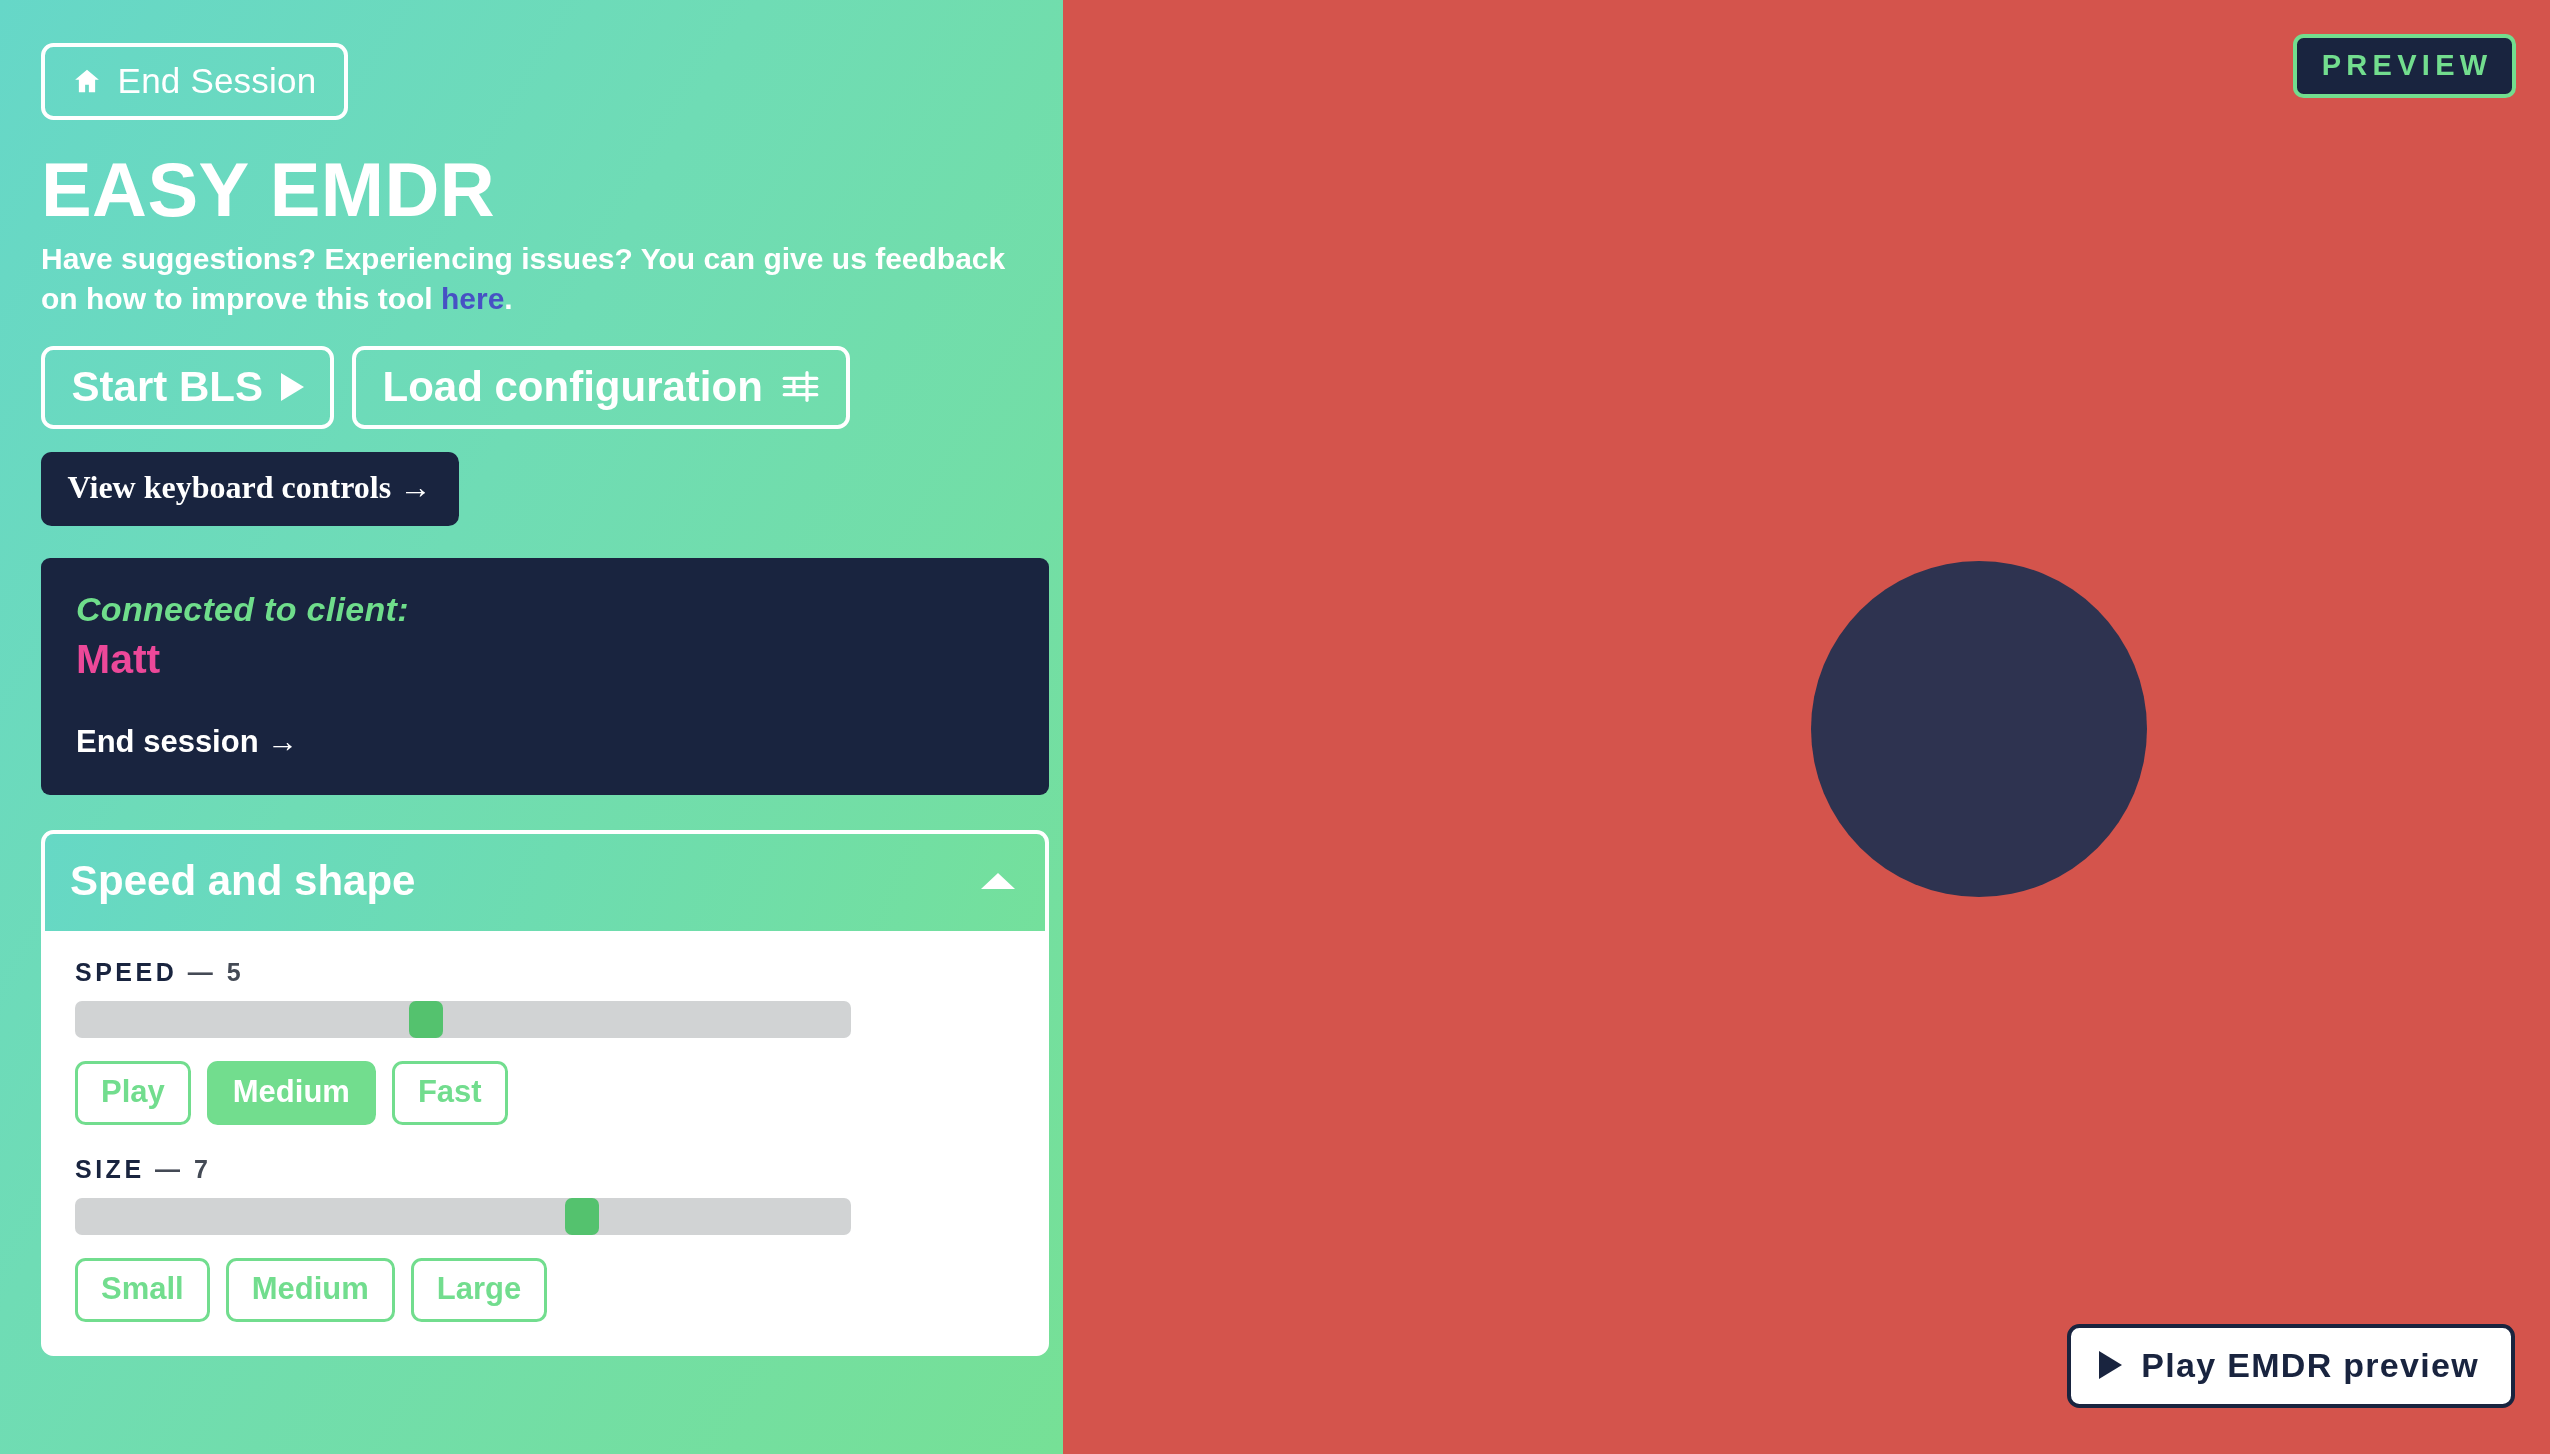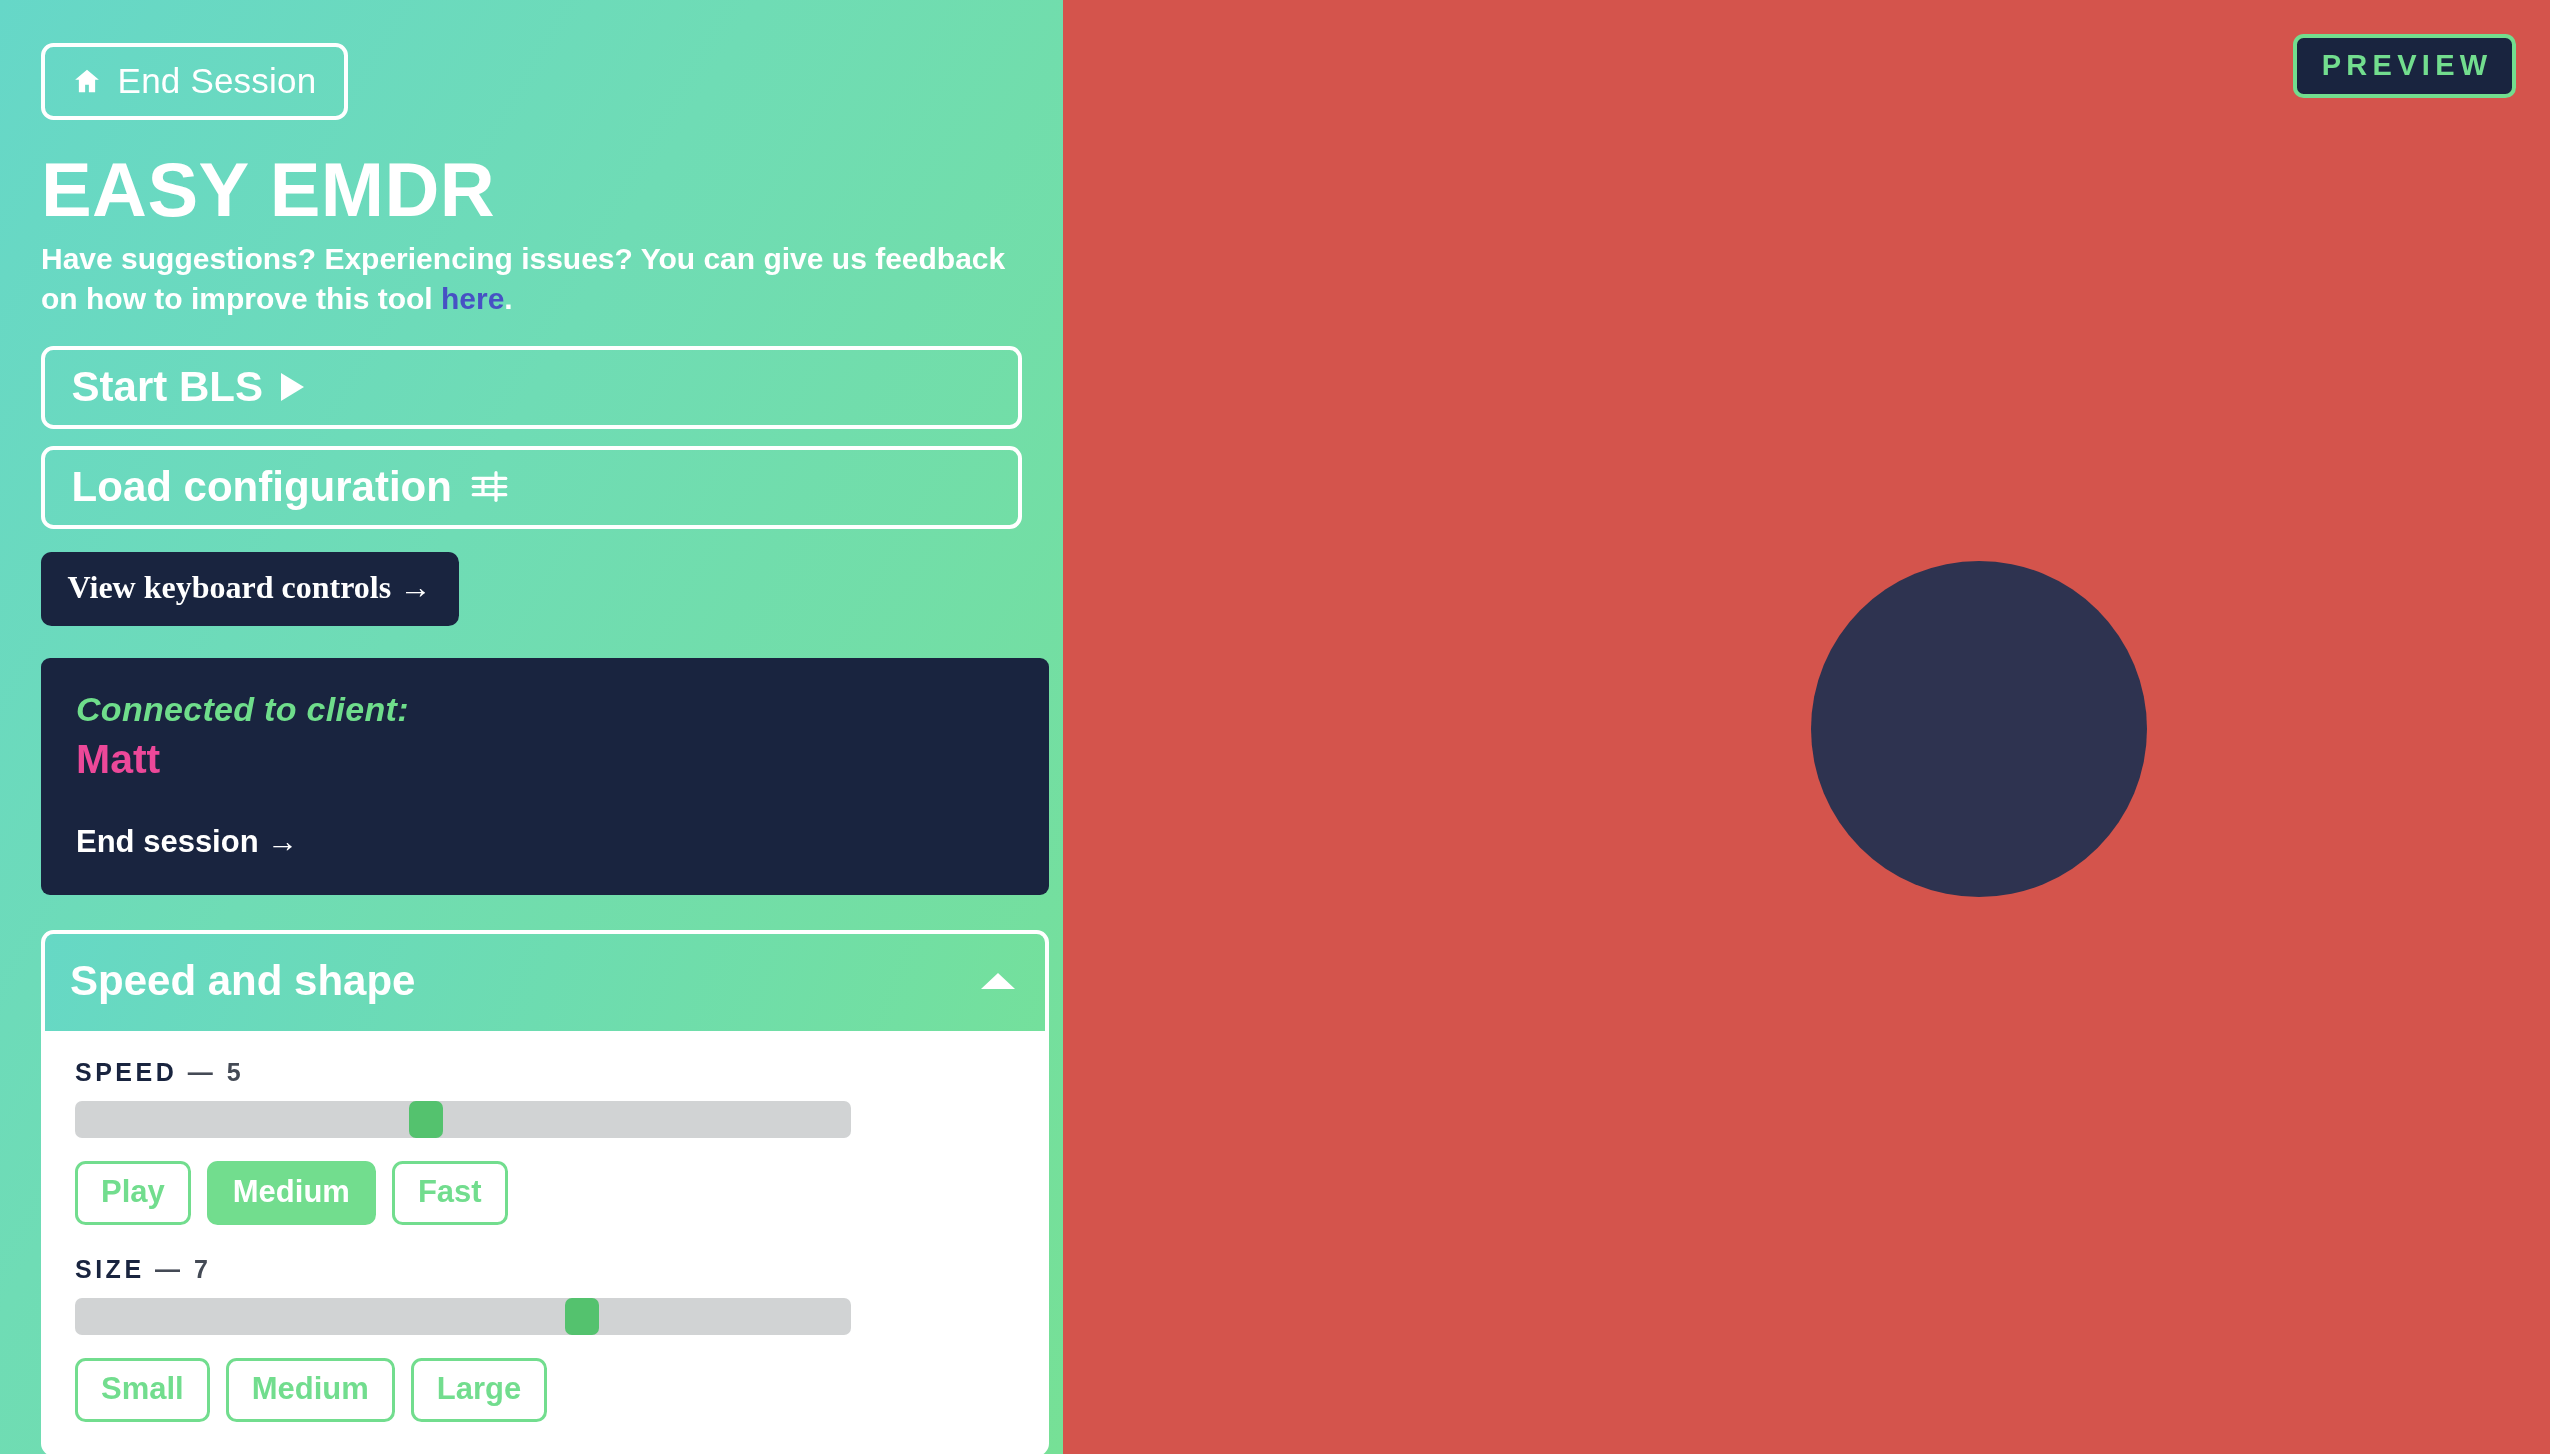--- a/index.html
+++ b/index.html
@@ -43,21 +43,21 @@
   #intro-text {
     color: #ffffff;
     font-size: 30px;
     font-weight: 700;
     line-height: 1.32;
     margin-top: 11px;
     max-width: 983px;
   }
   #intro-text a { color: #4751c4; text-decoration: none; font-weight: 700; }
 
-  .btn-row { display: flex; gap: 17.7px; margin-top: 28px; flex-direction: column; }
+  .btn-row { display: flex; gap: 17.7px; margin-top: 28px; }
   .outline-btn {
     display: inline-flex; align-items: center; gap: 17.7px;
     border: 4.4px solid #ffffff; border-radius: 12.4px;
     padding: 12.4px 26.6px 14px 26.6px;
     color: #ffffff; font-size: 42px; font-weight: 700;
     background: transparent; cursor: pointer; white-space: nowrap;
   }
   .play-tri {
     width: 0; height: 0;
     border-left: 23px solid #ffffff;
@@ -281,16 +281,20 @@
           </div>
         </div>
 
       </div>
     </div>
   </div>
 
   <div id="right-panel">
     <div id="preview-badge">PREVIEW</div>
     <div id="emdr-dot"></div>
+    <div id="play-preview-btn">
+      <span class="tri-dark"></span>
+      <span>Play EMDR preview</span>
+    </div>
   </div>
 
 </div>
 
 
 </body></html>

